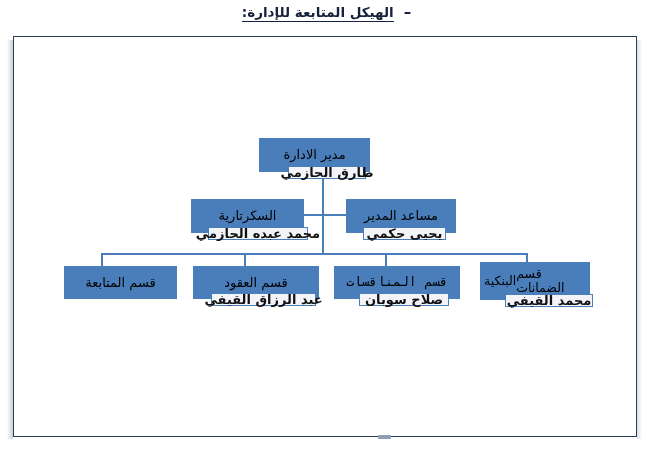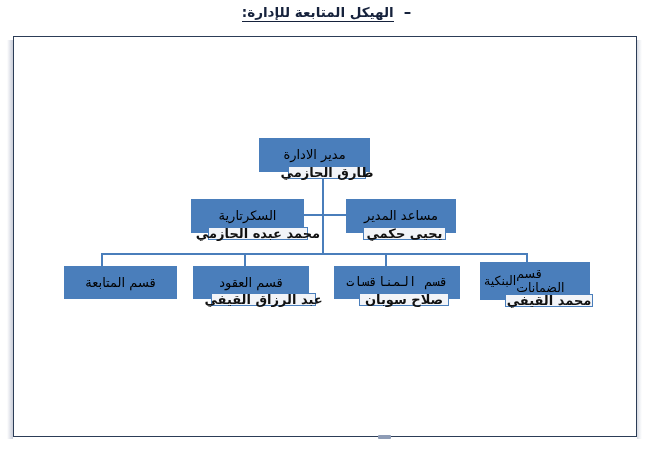--- a/index.html
+++ b/index.html
@@ -169,21 +169,21 @@
     <span>مساعد المدير</span>
   </div>
   <div class="name-tag" style="left:363px;top:227px;width:83px;height:13px;">
     <span>يحيى حكمي</span>
   </div>
 
   <div class="node" style="left:64px;top:266px;width:113px;height:33px;">
     <span>قسم المتابعة</span>
   </div>
 
-  <div class="node" style="left:193px;top:266px;width:116px;height:33px;">
+  <div class="node" style="left:193px;top:266px;width:126px;height:33px;">
     <span>قسم العقود</span>
   </div>
   <div class="name-tag" style="left:211px;top:293px;width:105px;height:13px;">
     <span>عبد الرزاق القيفي</span>
   </div>
 
   <div class="node" style="left:334px;top:266px;width:126px;height:33px;font-family:Liberation Mono, monospace;">
     <span>قسم المناقسات</span>
   </div>
   <div class="name-tag" style="left:359px;top:293px;width:90px;height:13px;">

